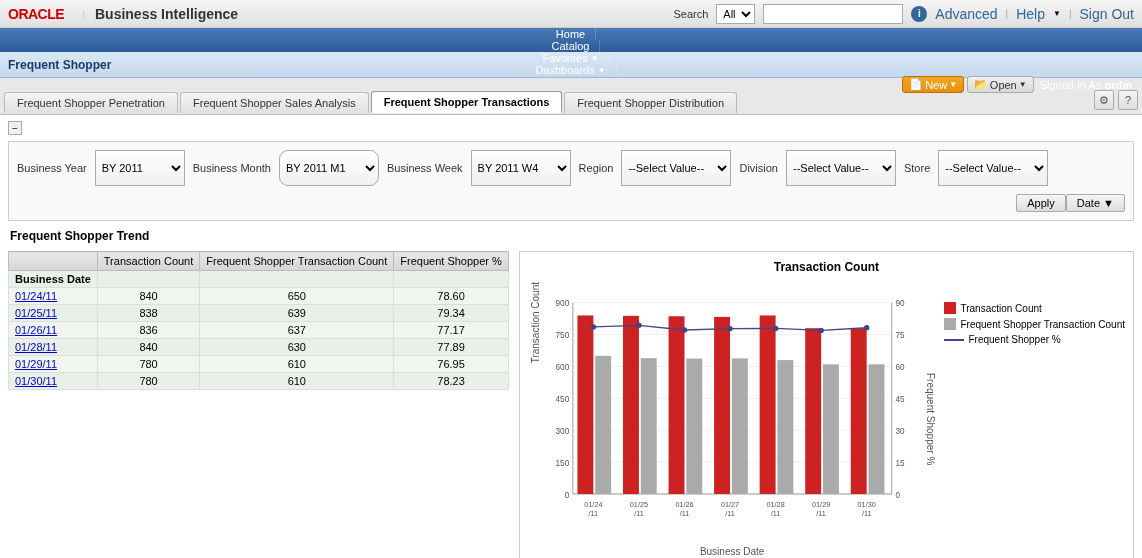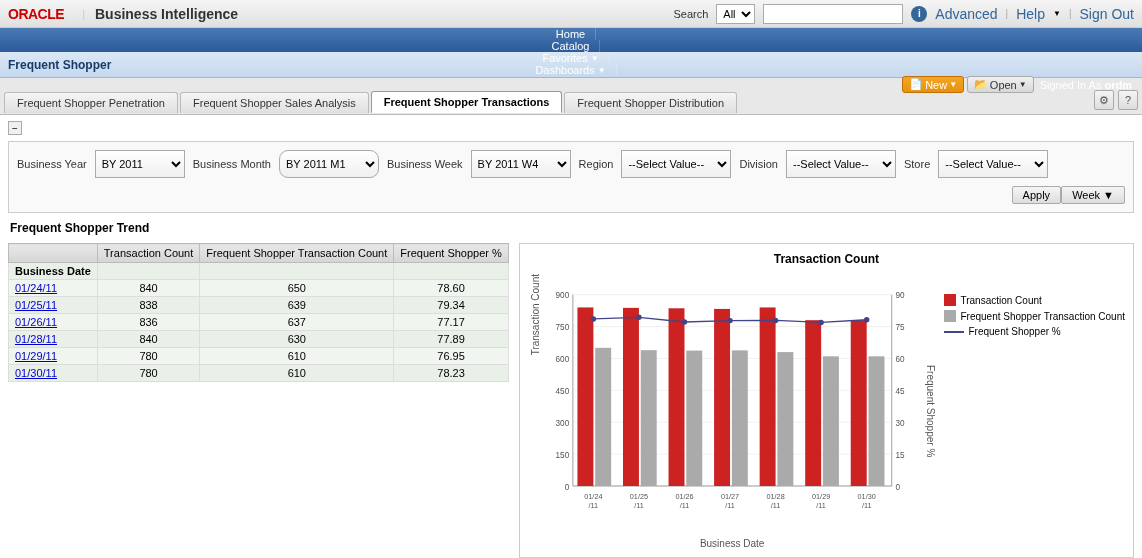--- a/index.html
+++ b/index.html
@@ -205,21 +205,21 @@
       padding: 8px;
       border: 1px solid #ccc;
       background: #f9f9f9;
       margin-bottom: 8px;
     }
     .filter-label { font-size: 11px; color: #333; }
     .filter-select {
       font-size: 11px;
       border: 1px solid #aaa;
       background: linear-gradient(to bottom, #fff, #f0f0f0);
-      height: 28px;
+      height: 36px;
       padding: 0 2px;
     }
     .filter-btn {
       padding: 2px 10px;
       font-size: 11px;
       border: 1px solid #aaa;
       background: linear-gradient(to bottom, #f5f5f5, #ddd);
       cursor: pointer;
       border-radius: 2px;
     }
@@ -445,21 +445,21 @@
       <option>--Select Value--</option>
     </select>
 
     <span class="filter-label">Store</span>
     <select class="filter-select" style="width:110px;">
       <option>--Select Value--</option>
     </select>
 
     <div class="filter-right">
       <button class="filter-btn apply-btn">Apply</button>
-      <button class="filter-btn reset-btn">Week ▼</button>
+      <button class="filter-btn reset-btn">Date ▼</button>
     </div>
   </div>
 
   <div class="section-title">Frequent Shopper Trend</div>
 
   <div class="main-layout">
 
     <div class="data-table-wrap">
       <table class="data-table">
         <thead>

